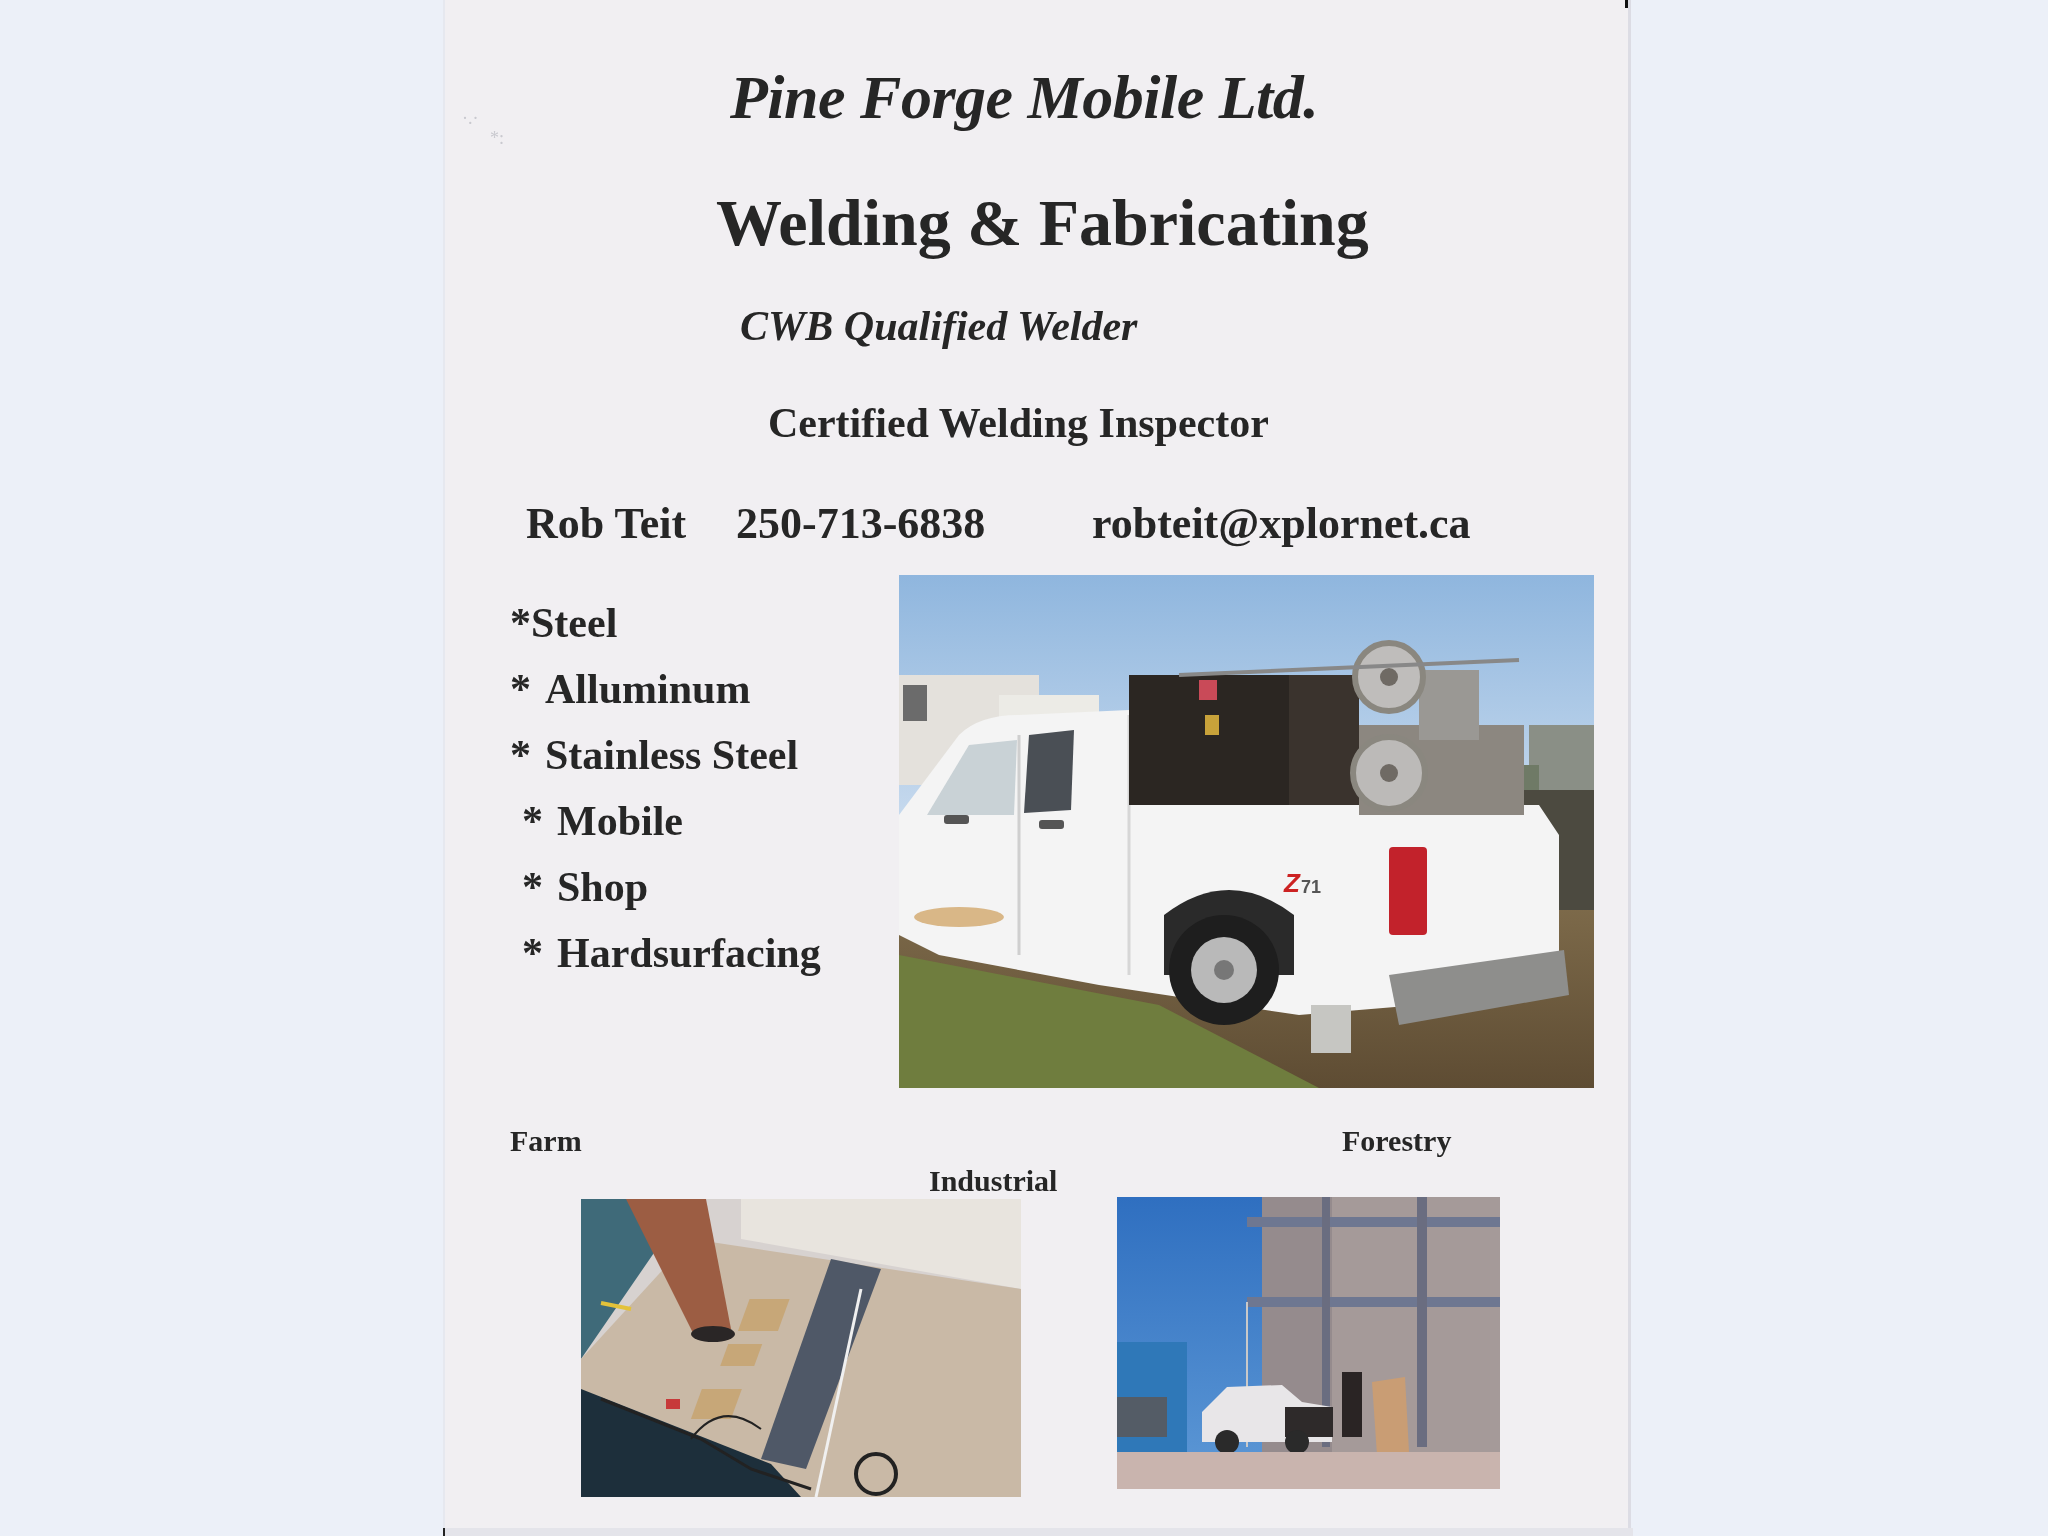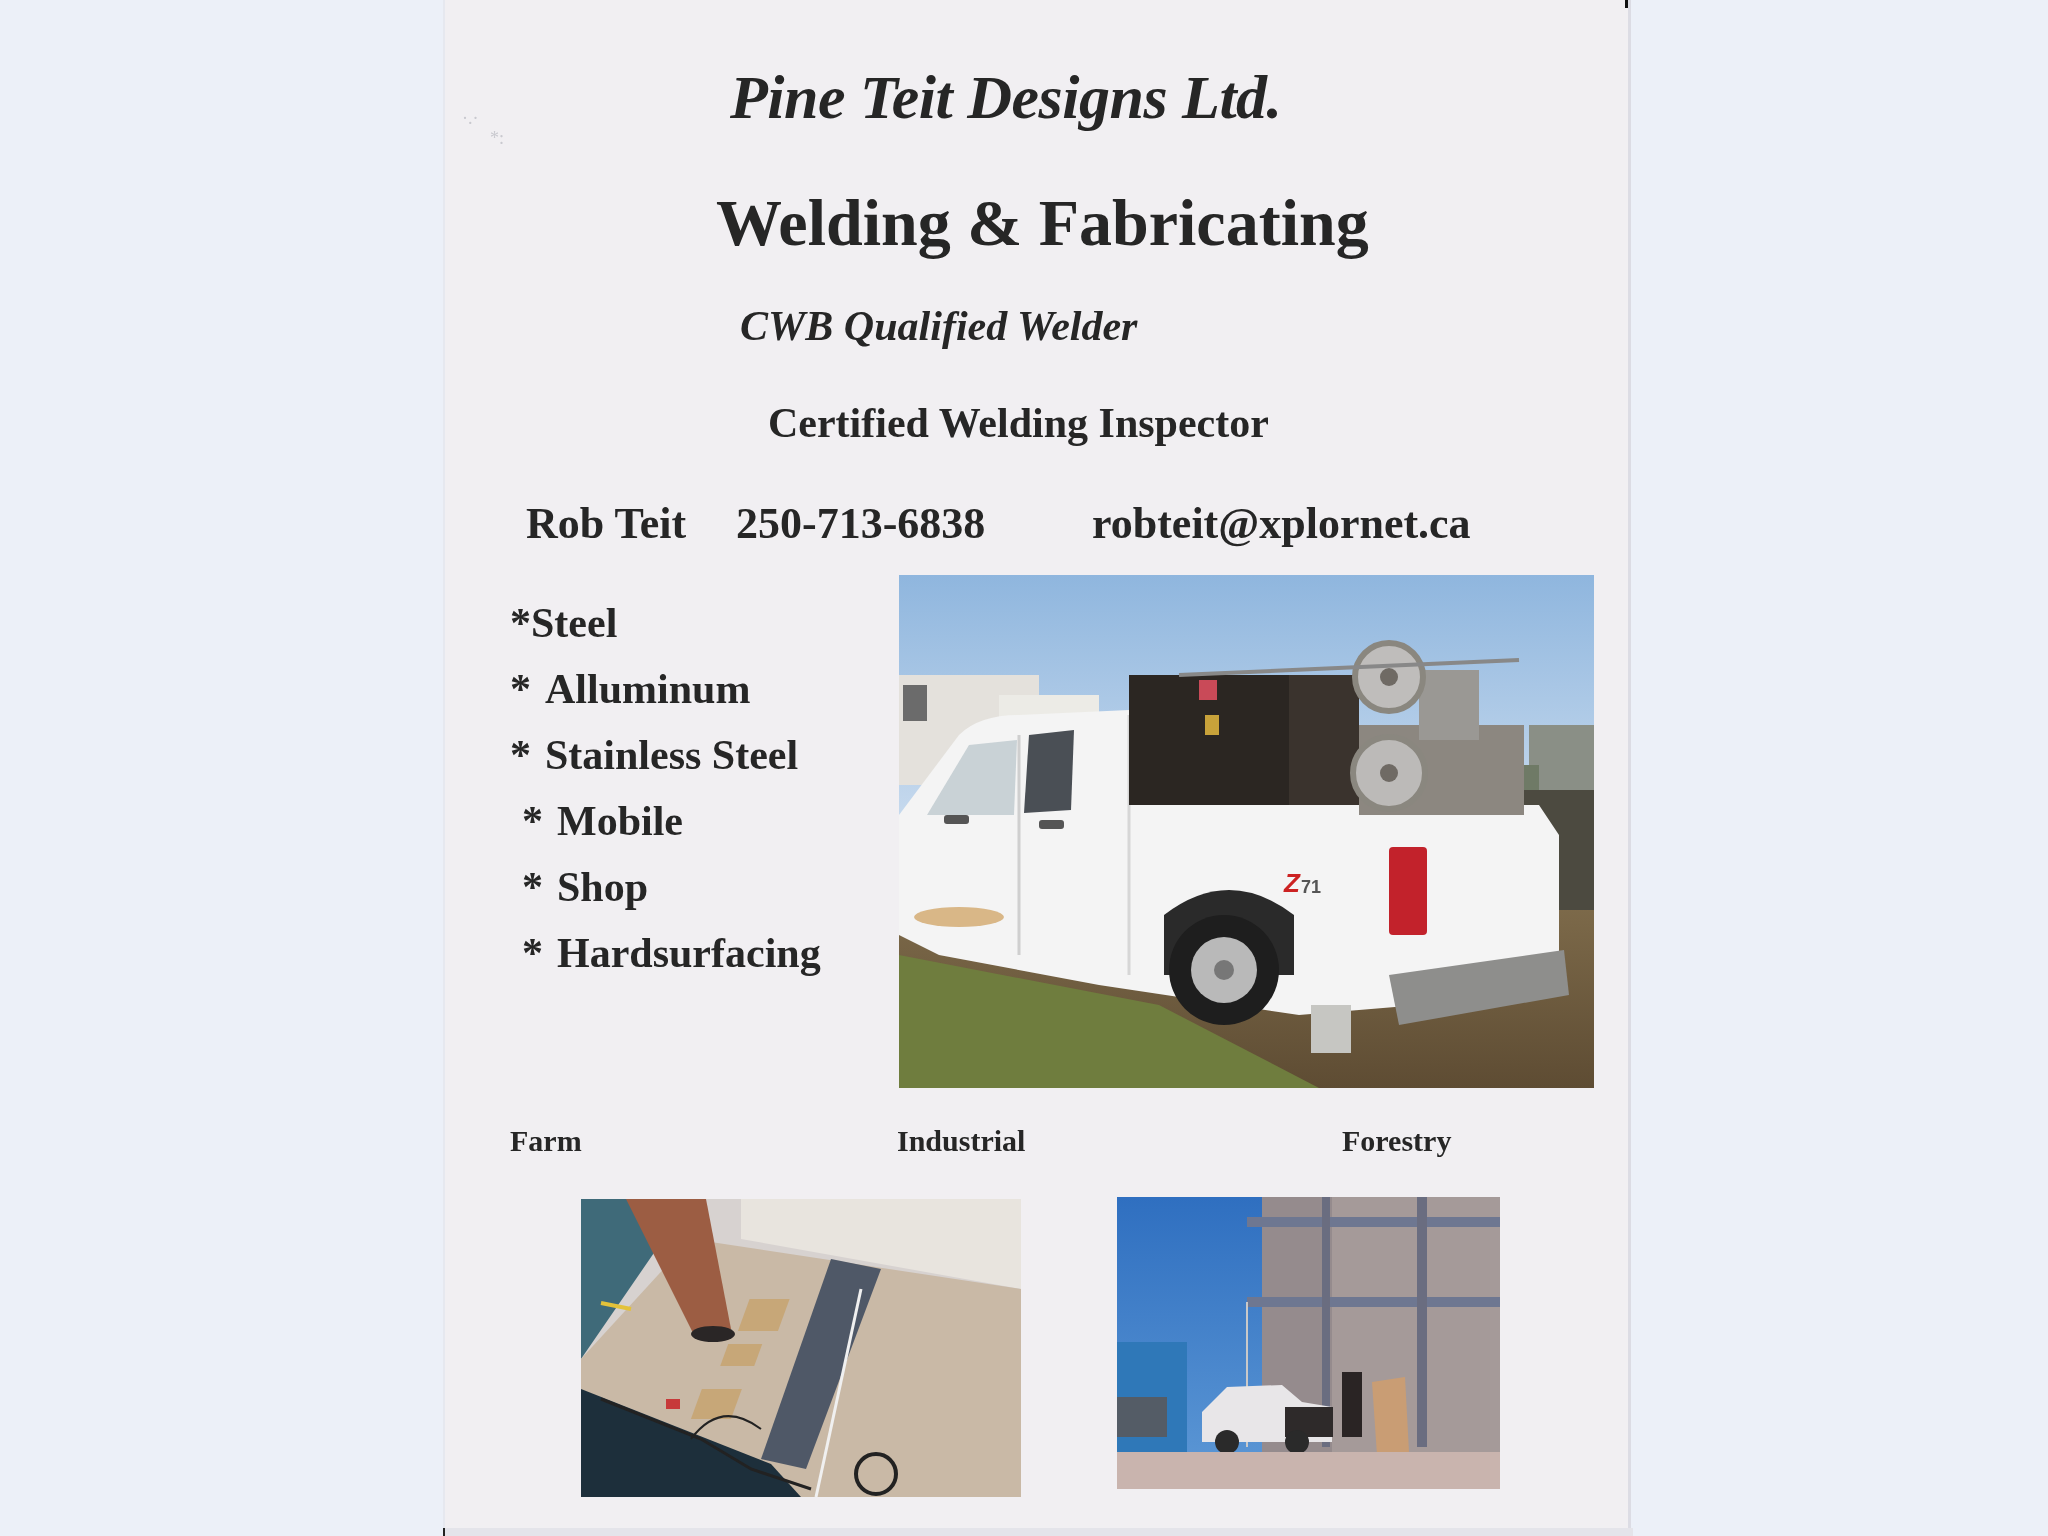--- a/index.html
+++ b/index.html
@@ -40,33 +40,33 @@
     .services li .star { display: inline-block; }
 
     .photo { position: absolute; overflow: hidden; }
     .photo svg { display: block; width: 100%; height: 100%; }
     .truck-photo { left: 899px; top: 575px; width: 695px; height: 513px; }
     .farm-photo { left: 581px; top: 1199px; width: 440px; height: 298px; }
     .forestry-photo { left: 1117px; top: 1197px; width: 383px; height: 292px; }
 
     .sector { position: absolute; top: 1124px; font-weight: bold; font-size: 30px; white-space: nowrap; }
     .sector-farm { left: 510px; }
-    .sector-industrial { left: 897px; }
+    .sector-industrial { left: 929px; margin-top: 40px; }
     .sector-forestry { left: 1342px; }
   </style>
 </head>
 <body>
 
 <div class="page"></div>
 <div class="page-bottom-edge"></div>
 <div class="corner-mark"></div>
 <span class="speck" style="left:462px;top:108px;">·.·</span>
 <span class="speck" style="left:490px;top:128px;">*:</span>
 
-<div class="t company">Pine Teit Designs Ltd.</div>
+<div class="t company">Pine Forge Mobile Ltd.</div>
 <div class="t tagline">Welding &amp; Fabricating</div>
 <div class="t cred1">CWB Qualified Welder</div>
 <div class="t cred2">Certified Welding Inspector</div>
 
 <div class="t contact-name">Rob Teit</div>
 <div class="t contact-phone">250-713-6838</div>
 <div class="t contact-email">robteit@xplornet.ca</div>
 
 <ul class="services">
   <li style="padding-left:0;"><span class="star">*</span><span>Steel</span></li>

